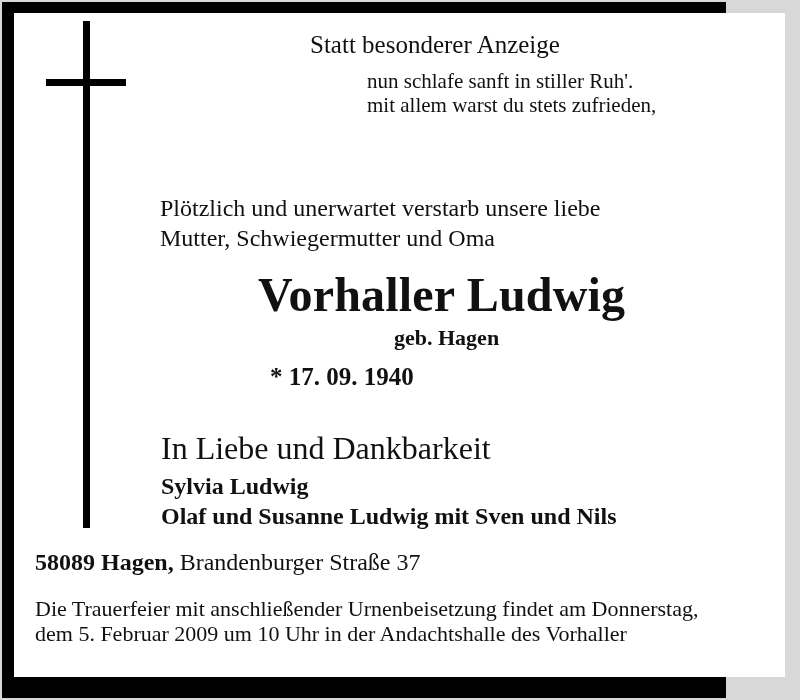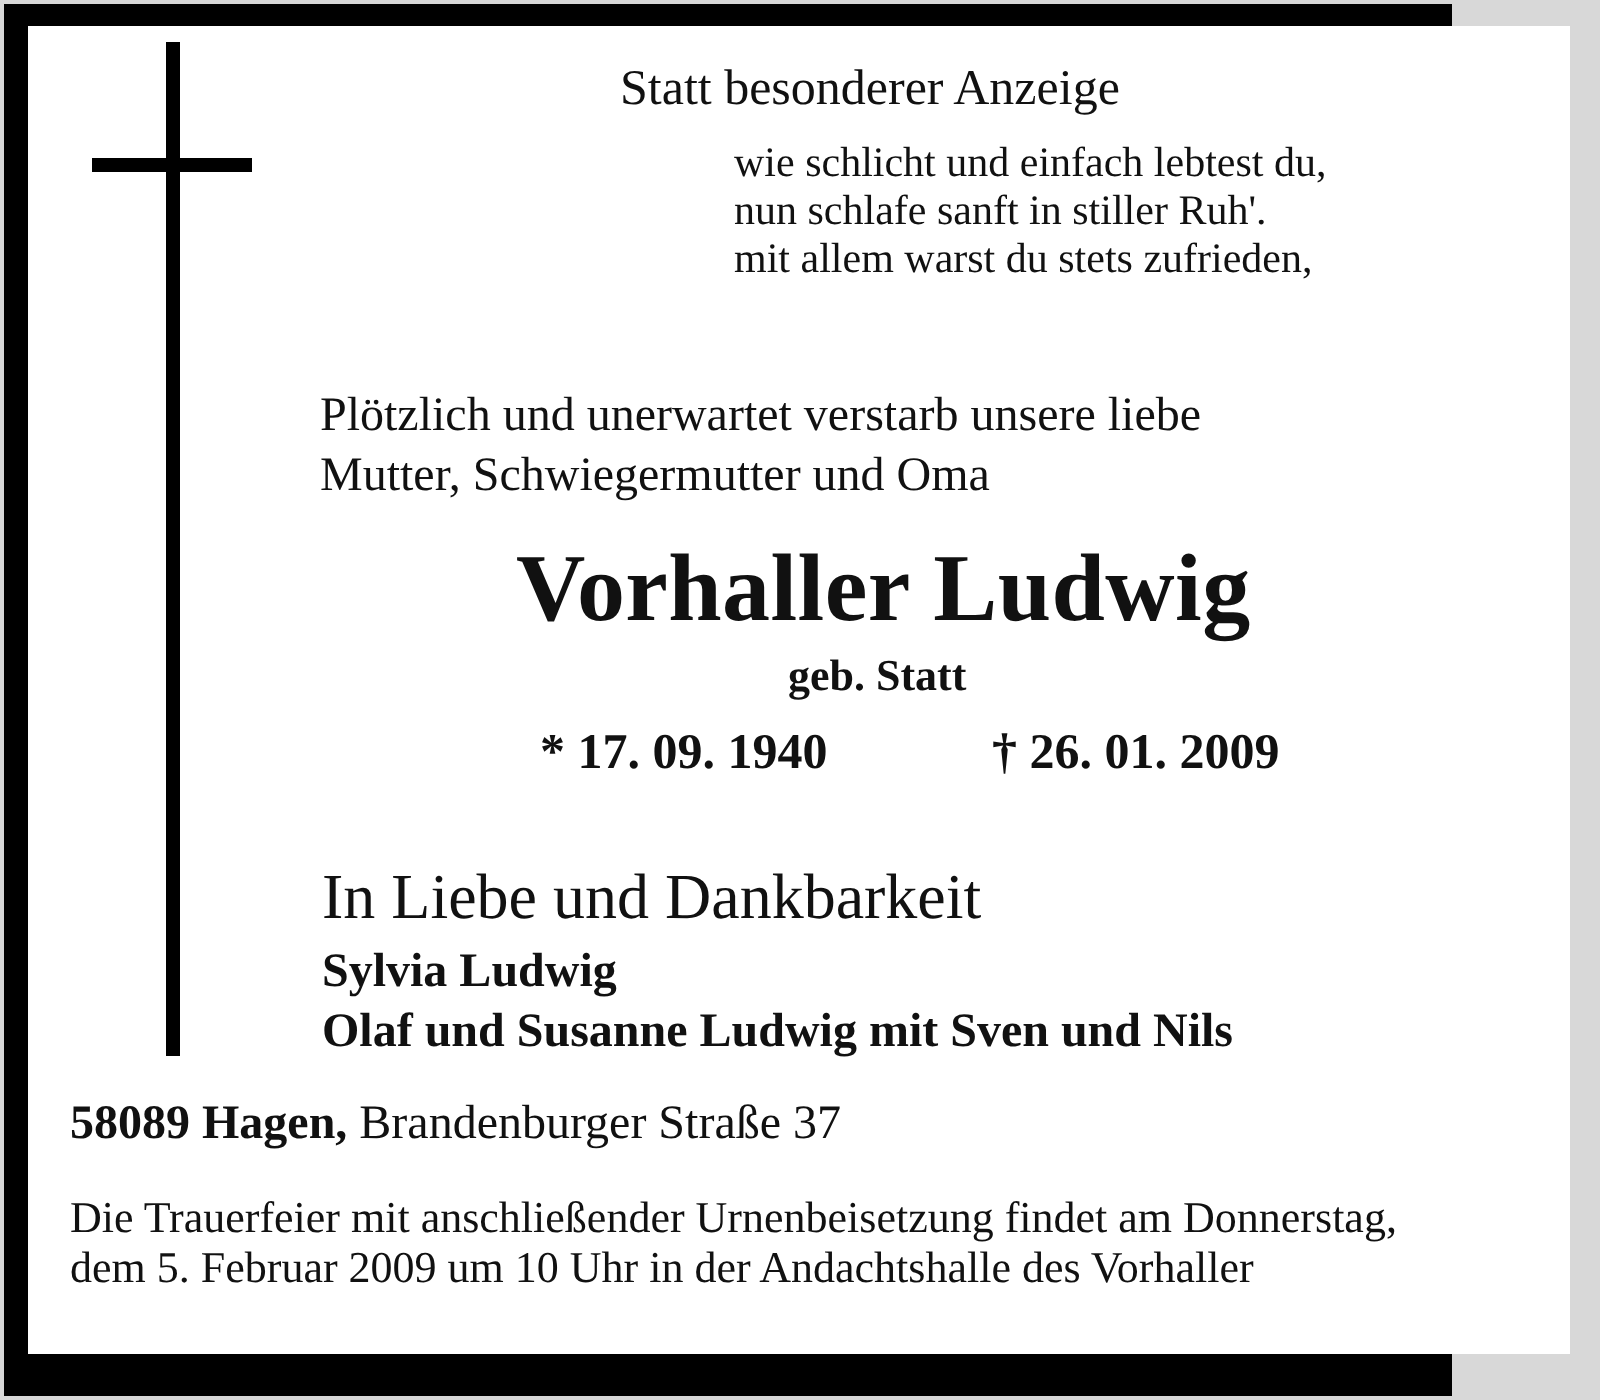--- a/index.html
+++ b/index.html
@@ -37,34 +37,32 @@
   <div class="paper">
 
     <div>
       <div class="cross-v"></div>
       <div class="cross-h"></div>
     </div>
 
     <div class="t heading">Statt besonderer Anzeige</div>
 
     <div class="t verse">
-      <div>wie schlicht und einfach lebtest du,</div>
       <div>nun schlafe sanft in stiller Ruh'.</div>
       <div>mit allem warst du stets zufrieden,</div>
     </div>
 
     <div class="t intro">
       <div>Plötzlich und unerwartet verstarb unsere liebe</div>
       <div>Mutter, Schwiegermutter und Oma</div>
     </div>
 
     <div class="t name">Vorhaller Ludwig</div>
-    <div class="t maiden">geb. Statt</div>
+    <div class="t maiden">geb. Hagen</div>
     <div class="t born">* 17. 09. 1940</div>
-    <div class="t died">† 26. 01. 2009</div>
 
     <div class="t thanks">In Liebe und Dankbarkeit</div>
 
     <div class="t mourners">
       <div>Sylvia Ludwig</div>
       <div>Olaf und Susanne Ludwig mit Sven und Nils</div>
     </div>
 
     <div class="t address"><b>58089 Hagen,</b><span> Brandenburger Straße 37</span></div>
 

